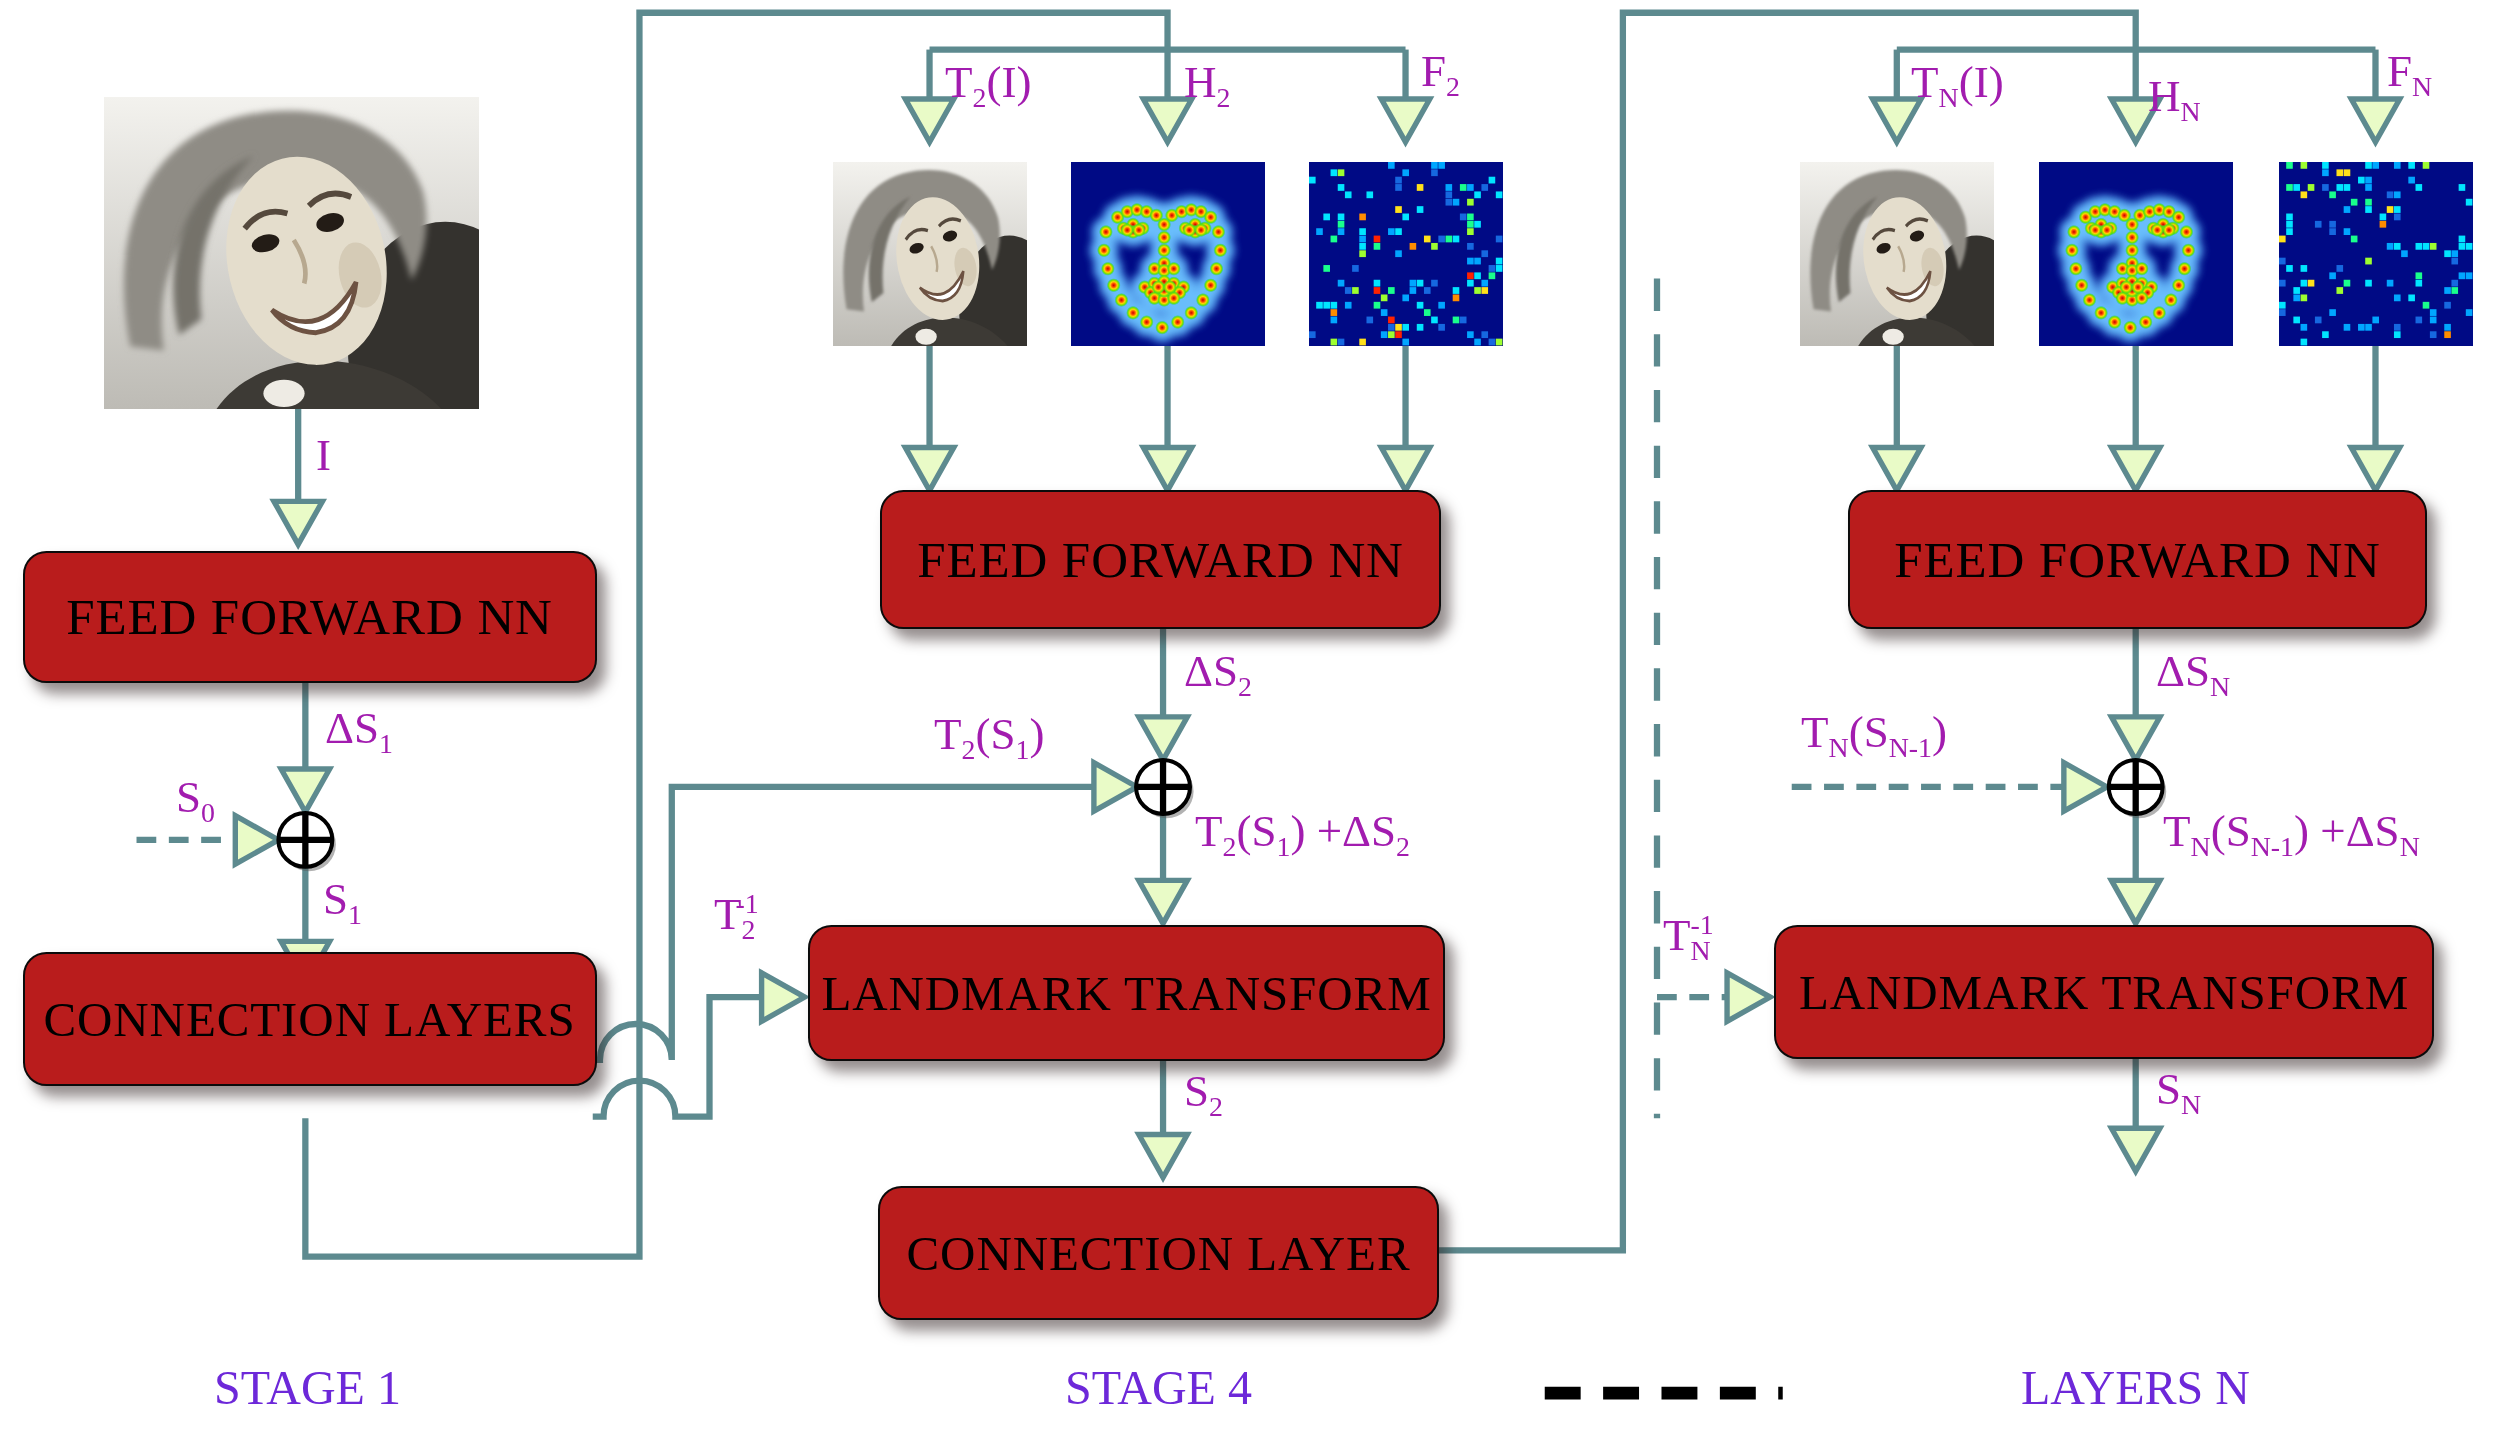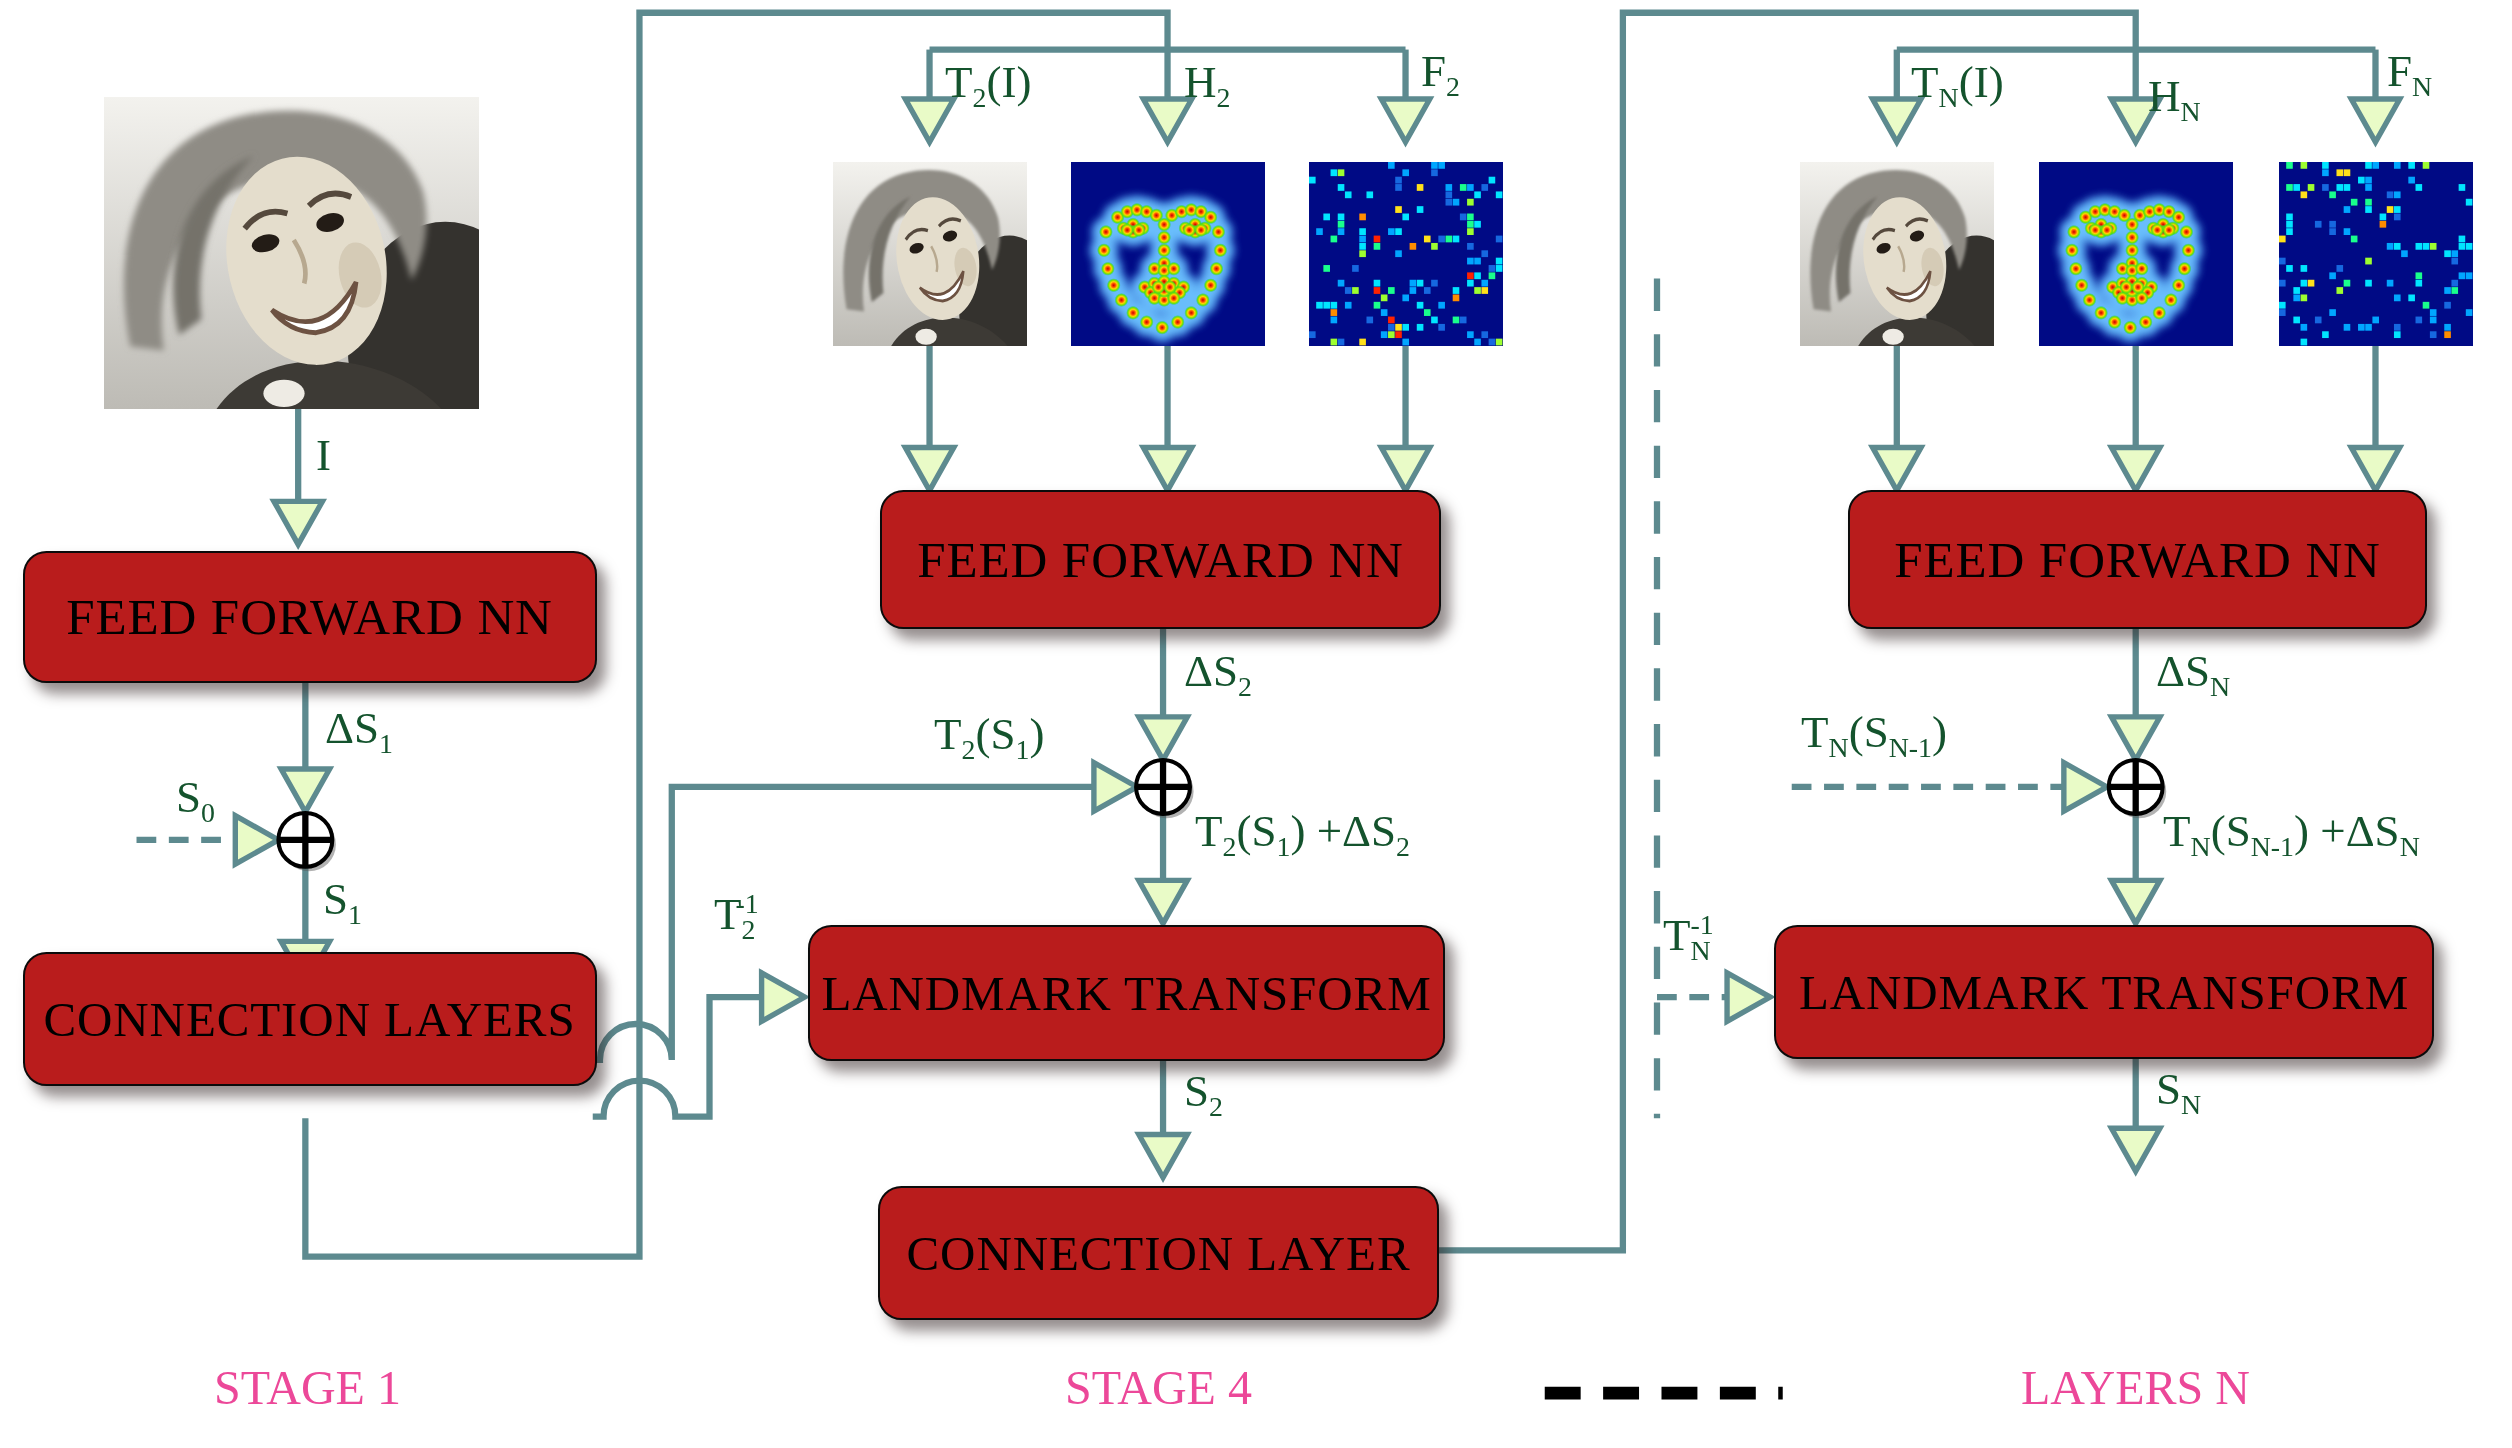--- a/index.html
+++ b/index.html
@@ -3,25 +3,25 @@
 <meta charset="utf-8">
 <style>
   html,body{margin:0;padding:0;background:#ffffff;}
   #canvas{position:relative;width:2512px;height:1449px;background:#ffffff;overflow:hidden;
           font-family:"Liberation Serif","DejaVu Serif",serif;}
   #wires{position:absolute;left:0;top:0;width:2512px;height:1449px;}
   .box{position:absolute;display:flex;align-items:center;justify-content:center;
        background:#b91c1c;border:2.7px solid #0b0b0b;border-radius:23.4px;
        box-shadow:9px 10.8px 12.6px rgba(45,32,32,.5);
        font-size:51px;color:#000;letter-spacing:0.9px;white-space:nowrap;z-index:3;}
-  .lbl{position:absolute;font-size:45px;color:#14532d;white-space:nowrap;z-index:4;}
+  .lbl{position:absolute;font-size:45px;color:#a21caf;white-space:nowrap;z-index:4;}
   .lbl sub{font-size:62%;}
   .lbl sup{font-size:62%;}
   .stacked sup{margin-left:-0.72em;}
-  .stage-lbl{position:absolute;width:377px;text-align:center;font-size:48px;color:#ec4899;z-index:4;}
+  .stage-lbl{position:absolute;width:377px;text-align:center;font-size:48px;color:#6d28d9;z-index:4;}
   .img{position:absolute;z-index:2;overflow:hidden;}
   .img svg{display:block;width:100%;height:100%;}
 </style>
 </head>
 <body>
 
 <div id="canvas">
 
   <svg id="wires" viewBox="0 0 2797 1613">
     <defs>

